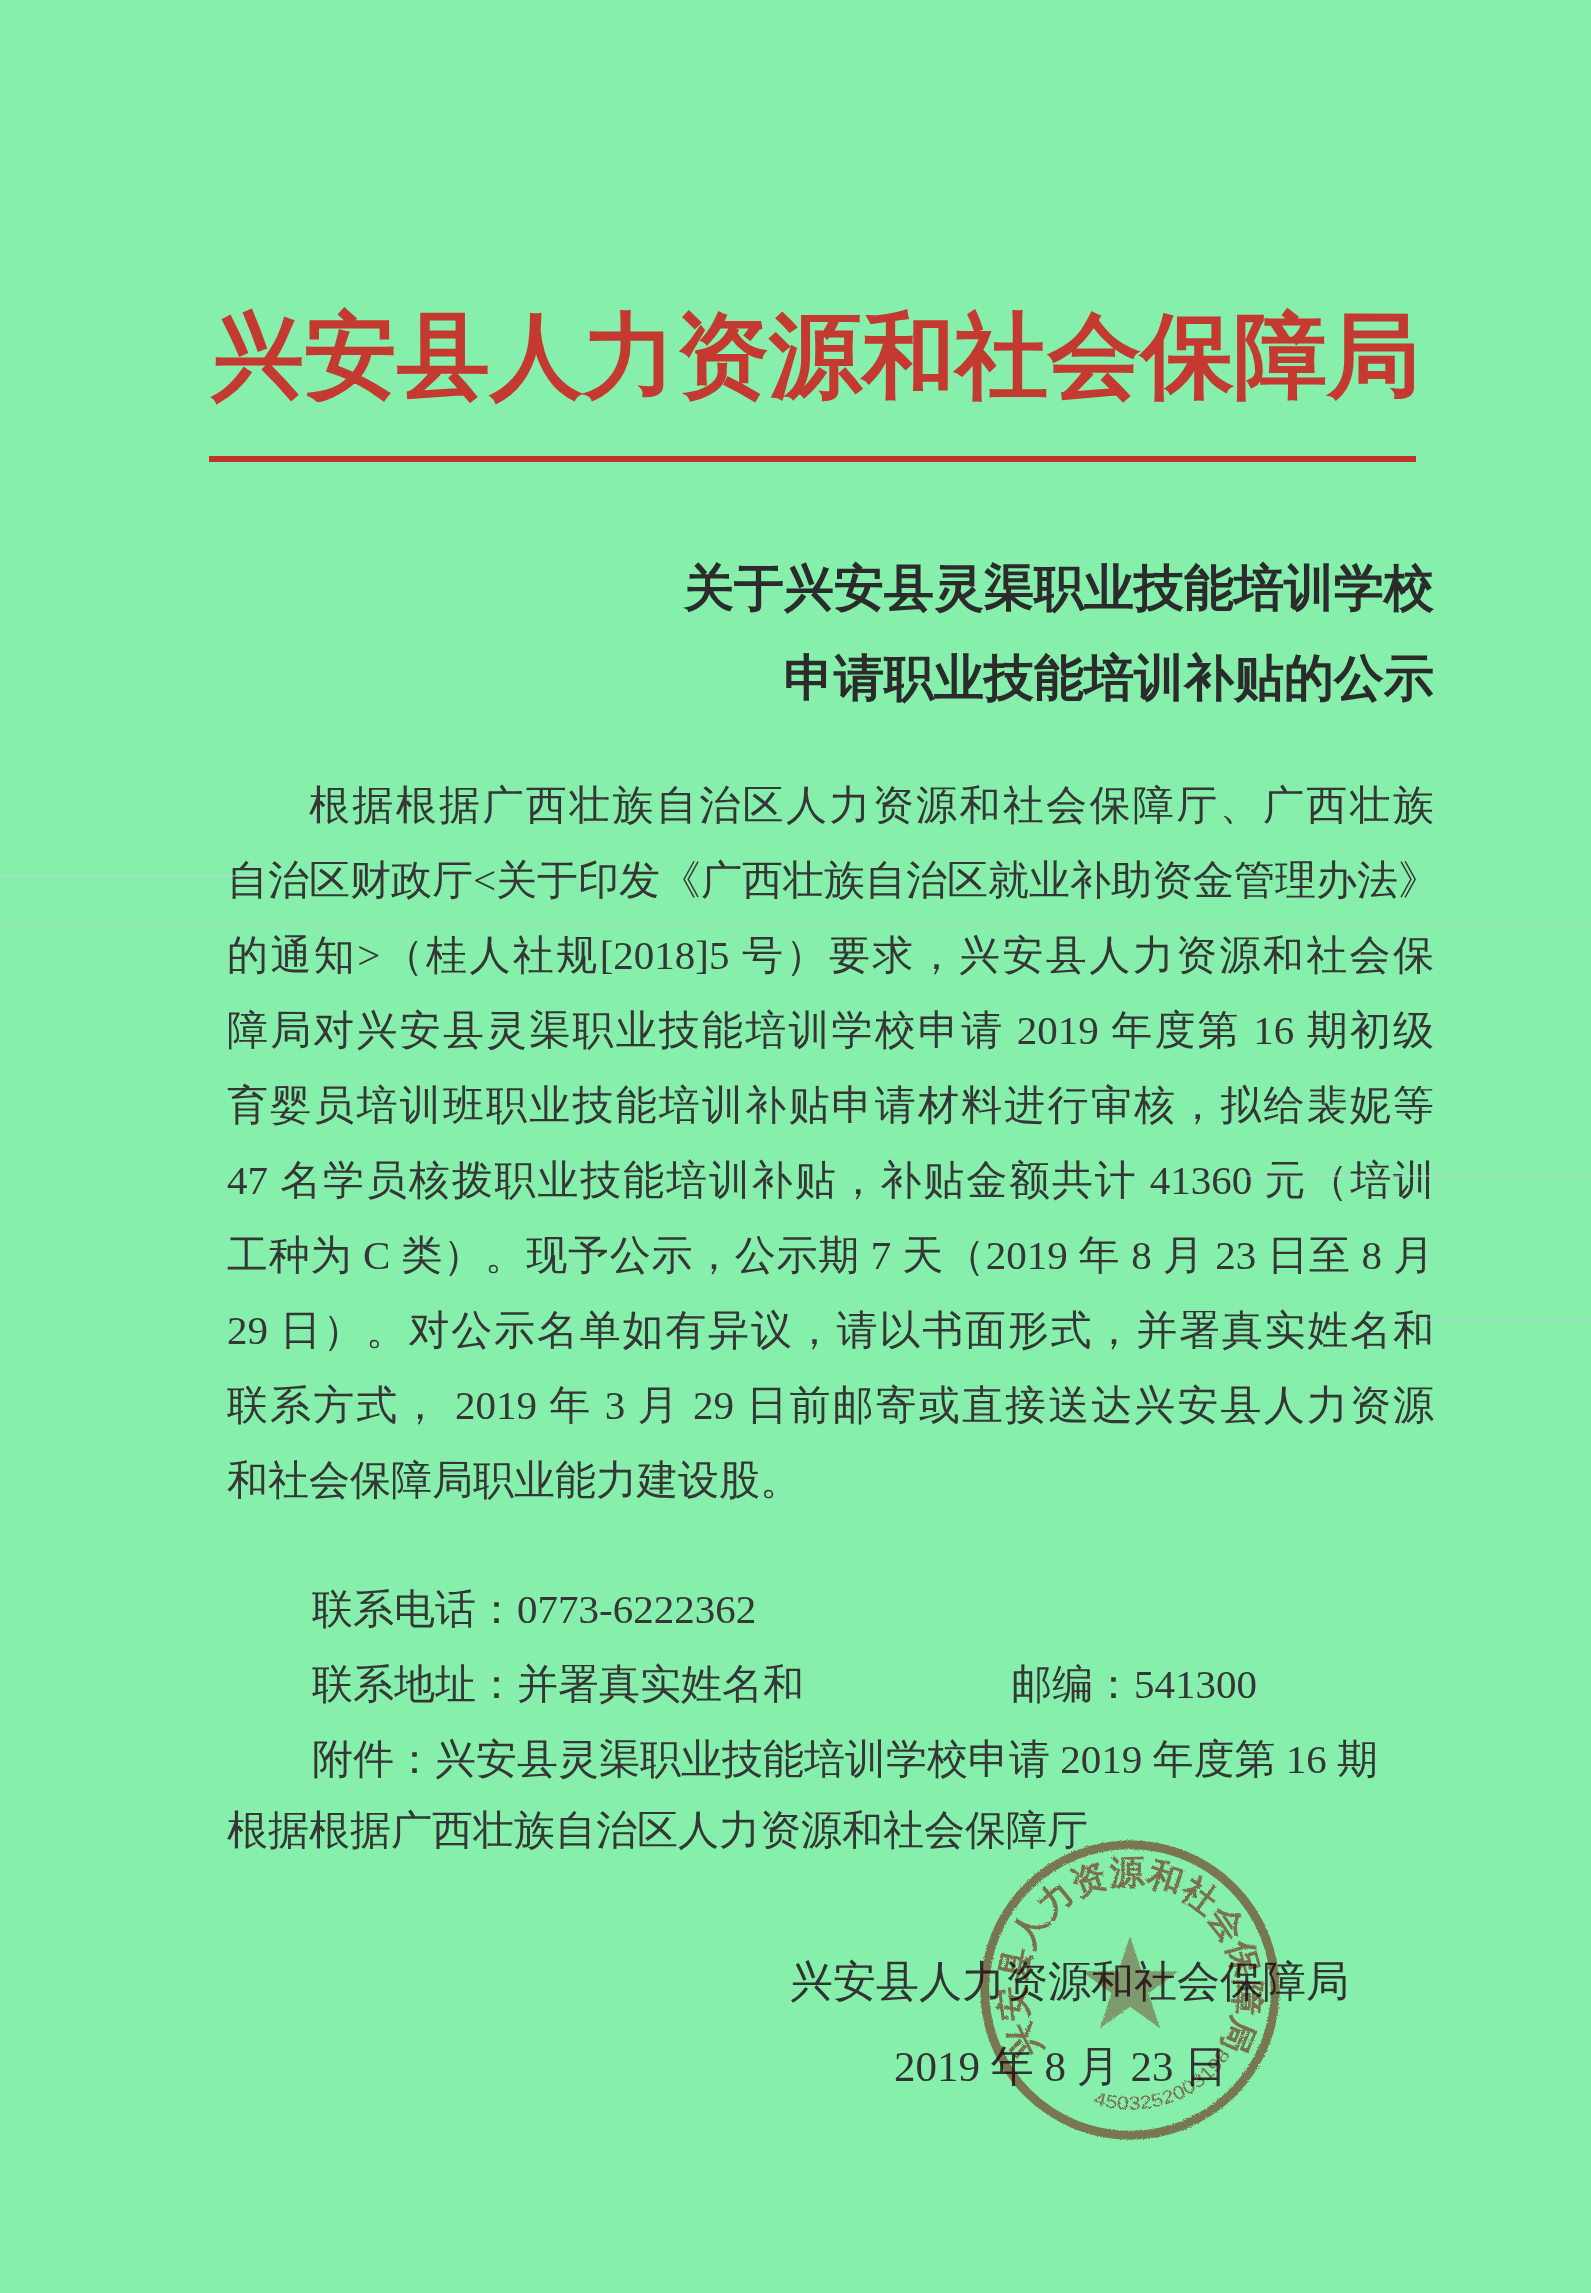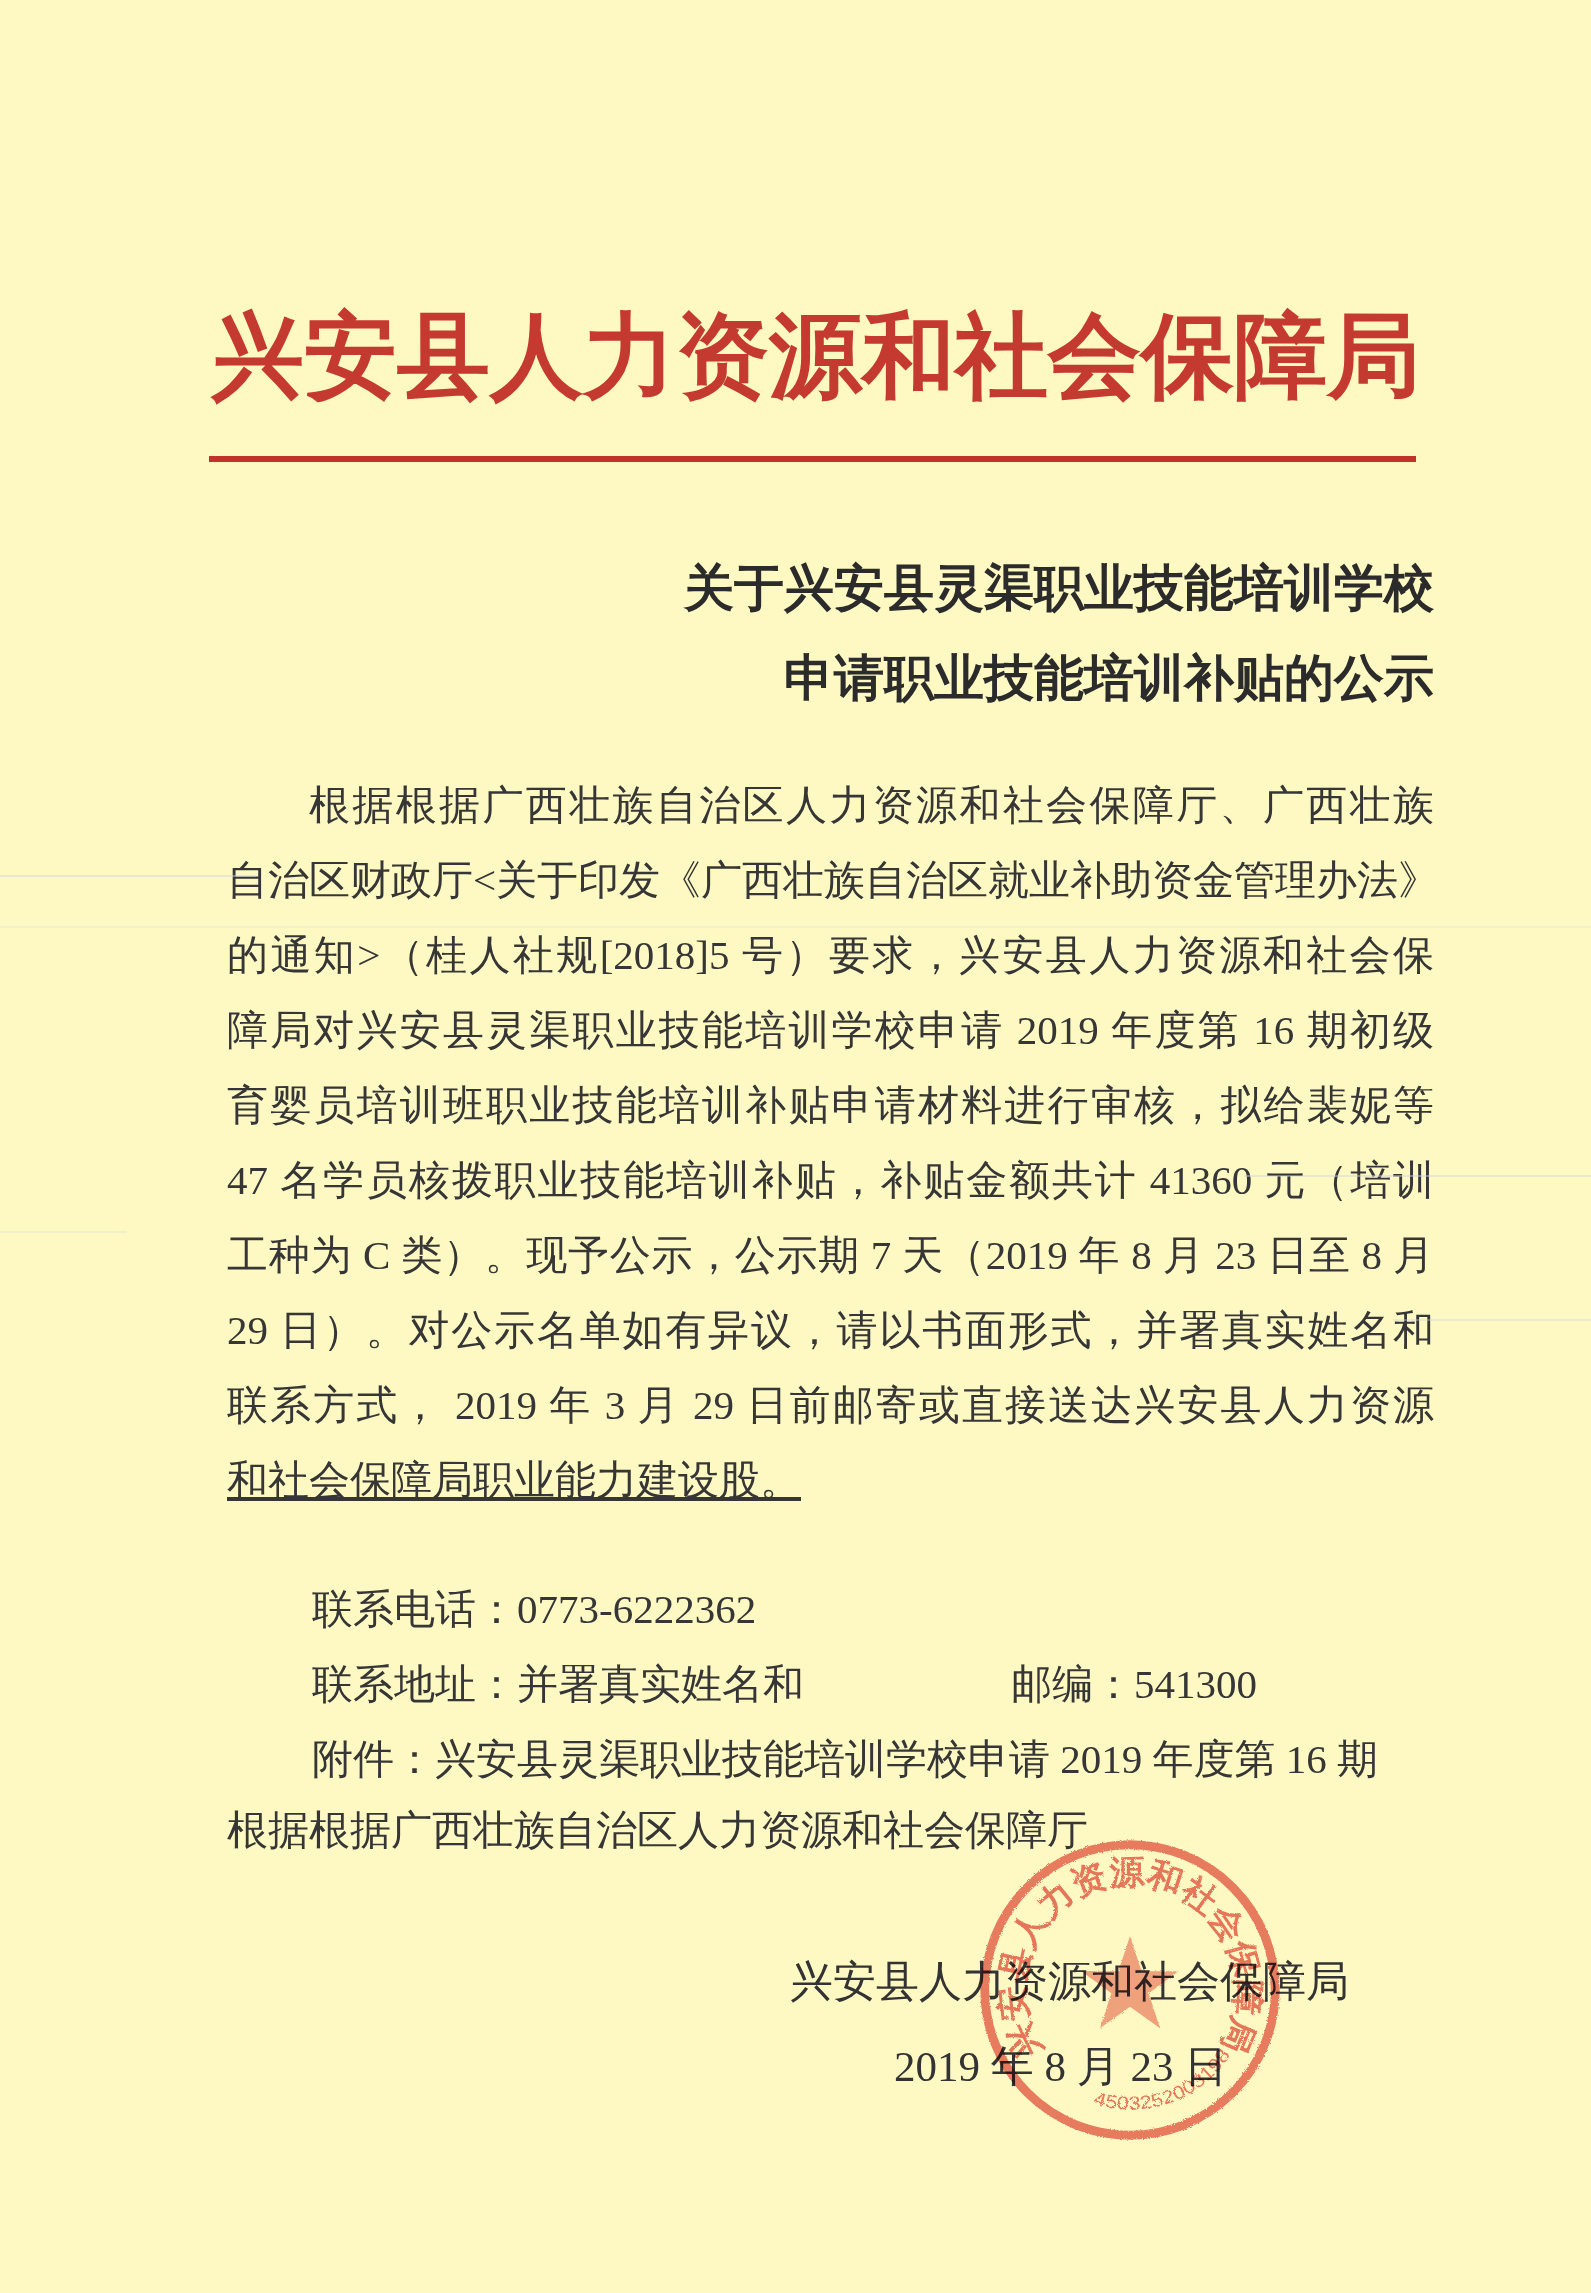--- a/index.html
+++ b/index.html
@@ -1,19 +1,19 @@
 <!DOCTYPE html>
 <html><head>
 <meta charset="utf-8">
 <style>
   html,body{margin:0;padding:0;background:#e8e8e8;}
   .page{
     position:relative;
     width:1592px;height:2294px;
-    background:#fef9c3;
+    background:#86efac;
     overflow:hidden;
     font-family:"Liberation Serif","DejaVu Serif",serif;
     color:#333;
   }
   
   .letterhead{
     position:absolute;left:211px;top:308px;width:1209px;
     font-size:93px;line-height:1.05;font-weight:700;
     color:#c43a31;white-space:nowrap;
     font-family:"Liberation Serif","DejaVu Serif",serif;
@@ -34,21 +34,21 @@
   .body-block{
     position:absolute;left:227px;top:768px;width:1207px;
     font-size:41px;line-height:75px;color:#363636;
   }
   .body-line{
     width:1207px;box-sizing:border-box;
     text-align:justify;text-align-last:justify;
     white-space:nowrap;
   }
   .body-line.indent{padding-left:82px;}
-  .body-line.short{text-align:left;text-align-last:left;white-space:normal;text-decoration:underline;}
+  .body-line.short{text-align:left;text-align-last:left;white-space:normal;}
   
   .abs-line{position:absolute;font-size:41px;line-height:51px;color:#363636;white-space:nowrap;}
   
   .sig-org{position:absolute;left:790px;top:1953px;font-size:43px;color:#333;white-space:nowrap;}
   .sig-date{position:absolute;left:894px;top:2038px;font-size:43px;color:#333;white-space:nowrap;}
   
   .stamp{
     position:absolute;left:973px;top:1833px;width:314px;height:314px;
     mix-blend-mode:multiply;opacity:.9;
   }

